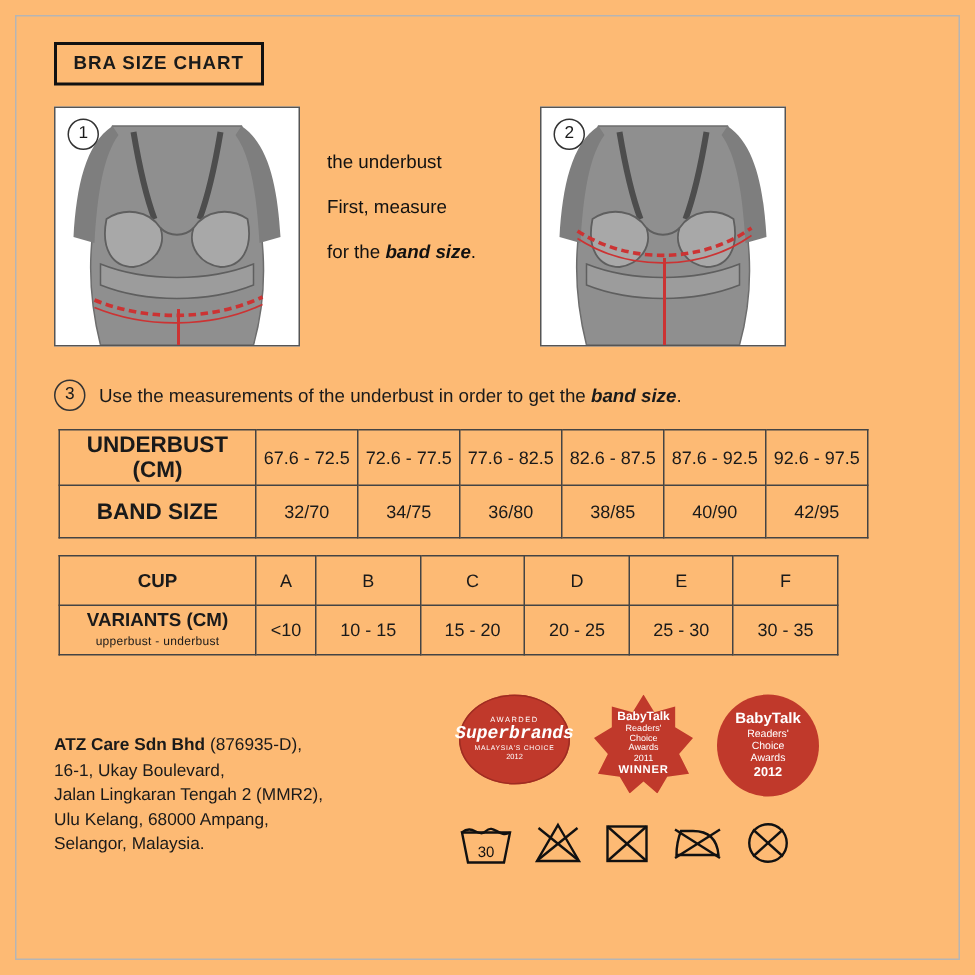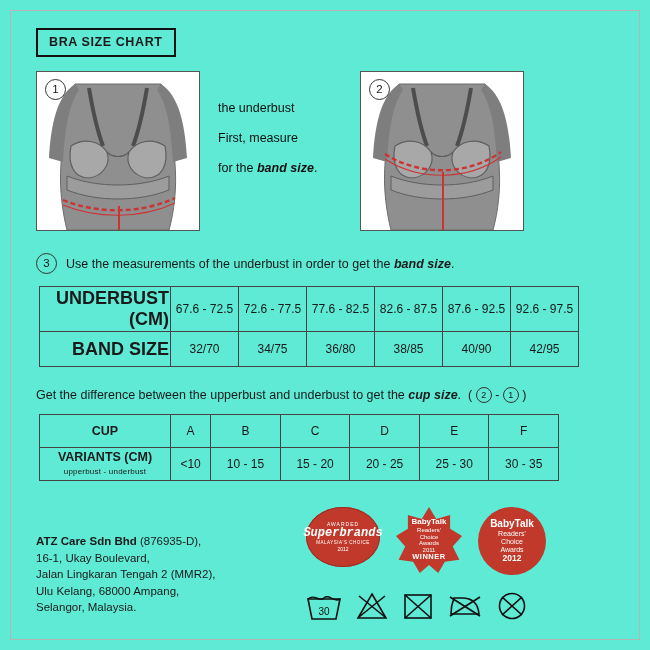--- a/index.html
+++ b/index.html
@@ -12,21 +12,21 @@
     height: 650px;
     font-family: "Liberation Sans", sans-serif;
     color: #1a1a1a;
     overflow: hidden;
   }
   .page {
     position: relative;
     width: 650px;
     height: 650px;
     box-sizing: border-box;
-    background: #5eead4;
+    background: #fdba74;
   }
   .outer-frame {
     position: absolute;
     left: 10px;
     top: 10px;
     right: 10px;
     bottom: 10px;
     border: 1px solid #b5b5b5;
     box-sizing: border-box;
   }
@@ -122,23 +122,23 @@
   }
   table.chart td, table.chart th {
     border: 1px solid #444;
     text-align: center;
     font-size: 12px;
     height: 32px;
     font-weight: normal;
   }
   table.chart .rowhead {
     font-weight: bold;
-    font-size: 18px;
+    font-size: 15px;
     width: 128px;
-    text-align: right;
+    text-align: center;
   }
   .sub {
     display: block;
     font-weight: normal;
     font-size: 8px;
     letter-spacing: 0.2px;
     margin-top: 1px;
   }
 
   .diff-line {
@@ -351,28 +351,20 @@
         <td>34/75</td>
         <td>36/80</td>
         <td>38/85</td>
         <td>40/90</td>
         <td>42/95</td>
       </tr>
     </tbody>
       </table>
 
     
-    <div class="diff-line">
-      <span>Get the difference between the upperbust and underbust to get the </span><i>cup size</i><span>.</span>
-      &nbsp;<span>(</span>
-      <span class="mini-circ">2</span>
-      <span>-</span>
-      <span class="mini-circ">1</span>
-      <span>)</span>
-    </div>
 
     
     <table class="cup">
       <tbody>
           <tr>
         <td class="rowhead">CUP</td>
         <td>A</td>
         <td>B</td>
         <td>C</td>
         <td>D</td>

